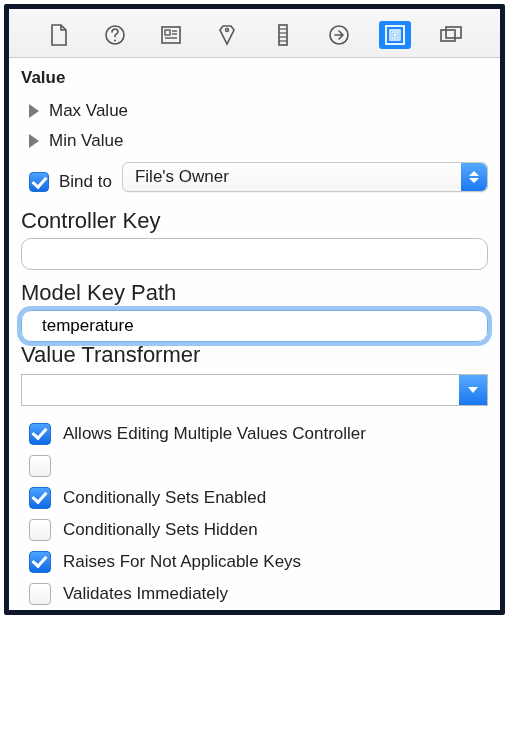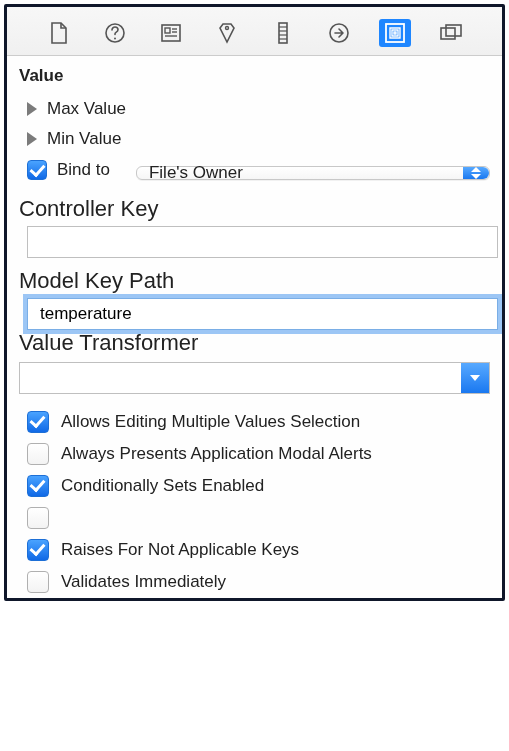--- a/index.html
+++ b/index.html
@@ -5,21 +5,21 @@
   * { box-sizing: border-box; margin: 0; padding: 0; }
   body {
     width: 509px;
     height: 751px;
     font-family: -apple-system, "Helvetica Neue", Helvetica, Arial, sans-serif;
     font-size: 17px;
     background: #ffffff;
     color: #222;
   }
   .panel {
-    border: 3px solid #0f172a;
+    border: 5px solid #0f172a;
     margin: 4px;
     border-radius: 2px;
     background: #fefefe;
   }
   
   .toolbar {
     display: flex;
     justify-content: center;
     gap: 24px;
     padding: 12px 0 8px;
@@ -85,55 +85,54 @@
     content: "";
     position: absolute;
     left: 5px; top: 1px;
     width: 6px; height: 11px;
     border: solid #fff;
     border-width: 0 3px 3px 0;
     transform: rotate(42deg);
   }
   .mac-popup {
     flex: 1;
-    height: 14px;
+    height: 30px;
     border: 1px solid #c8c8c8;
     border-radius: 6px;
     background: linear-gradient(#fff,#f6f6f6);
     display: flex; align-items: center;
     padding: 0 36px 0 12px;
     position: relative;
     font-size: 17px;
     box-shadow: 0 1px 0 rgba(0,0,0,.05);
-    margin-left: 16px;
   }
   .mac-popup .caps {
     position: absolute; right: 0; top: 0; bottom: 0;
     width: 26px;
     background: linear-gradient(#57a9ff,#1a78f0);
     border-radius: 0 6px 6px 0;
     display:flex; flex-direction:column; align-items:center; justify-content:center;
     gap: 2px;
   }
   .mac-popup .caps .up, .mac-popup .caps .dn {
     width: 0; height: 0; border-style: solid;
   }
   .mac-popup .caps .up { border-width: 0 5px 5px 5px; border-color: transparent transparent #fff transparent; }
   .mac-popup .caps .dn { border-width: 5px 5px 0 5px; border-color: #fff transparent transparent transparent; }
   .field-label {
     font-size: 22px;
     padding: 10px 12px 4px;
   }
   .text-input {
-    margin: 0 20px;
+    margin: 0 12px;
     width: calc(100% - 24px);
     height: 32px;
     border: 1px solid #bfbfbf;
-    border-radius: 0;
-    padding: 0 12px;
+    border-radius: 10px;
+    padding: 0 20px;
     font-size: 17px;
     background: #fff;
   }
   .text-input.focused {
     outline: 4px solid #9cc6f5;
     border-color: #7aaee6;
   }
   .combo {
     margin: 2px 12px 6px;
     width: calc(100% - 24px);
@@ -267,32 +266,32 @@
     <div class="drop">
         <div class="dn"></div>
       </div>
   </div>
 
   <div style="height:6px"></div>
 
   
   <div class="check-row">
     <div class="mac-checkbox checked"></div>
-    <div class="lbl">Allows Editing Multiple Values Selection</div>
+    <div class="lbl">Allows Editing Multiple Values Controller</div>
   </div>
   <div class="check-row">
     <div class="mac-checkbox"></div>
-    <div class="lbl">Always Presents Application Modal Alerts</div>
   </div>
   <div class="check-row">
     <div class="mac-checkbox checked"></div>
     <div class="lbl">Conditionally Sets Enabled</div>
   </div>
   <div class="check-row">
     <div class="mac-checkbox"></div>
+    <div class="lbl">Conditionally Sets Hidden</div>
   </div>
   <div class="check-row">
     <div class="mac-checkbox checked"></div>
     <div class="lbl">Raises For Not Applicable Keys</div>
   </div>
   <div class="check-row">
     <div class="mac-checkbox"></div>
     <div class="lbl">Validates Immediately</div>
   </div>
 

